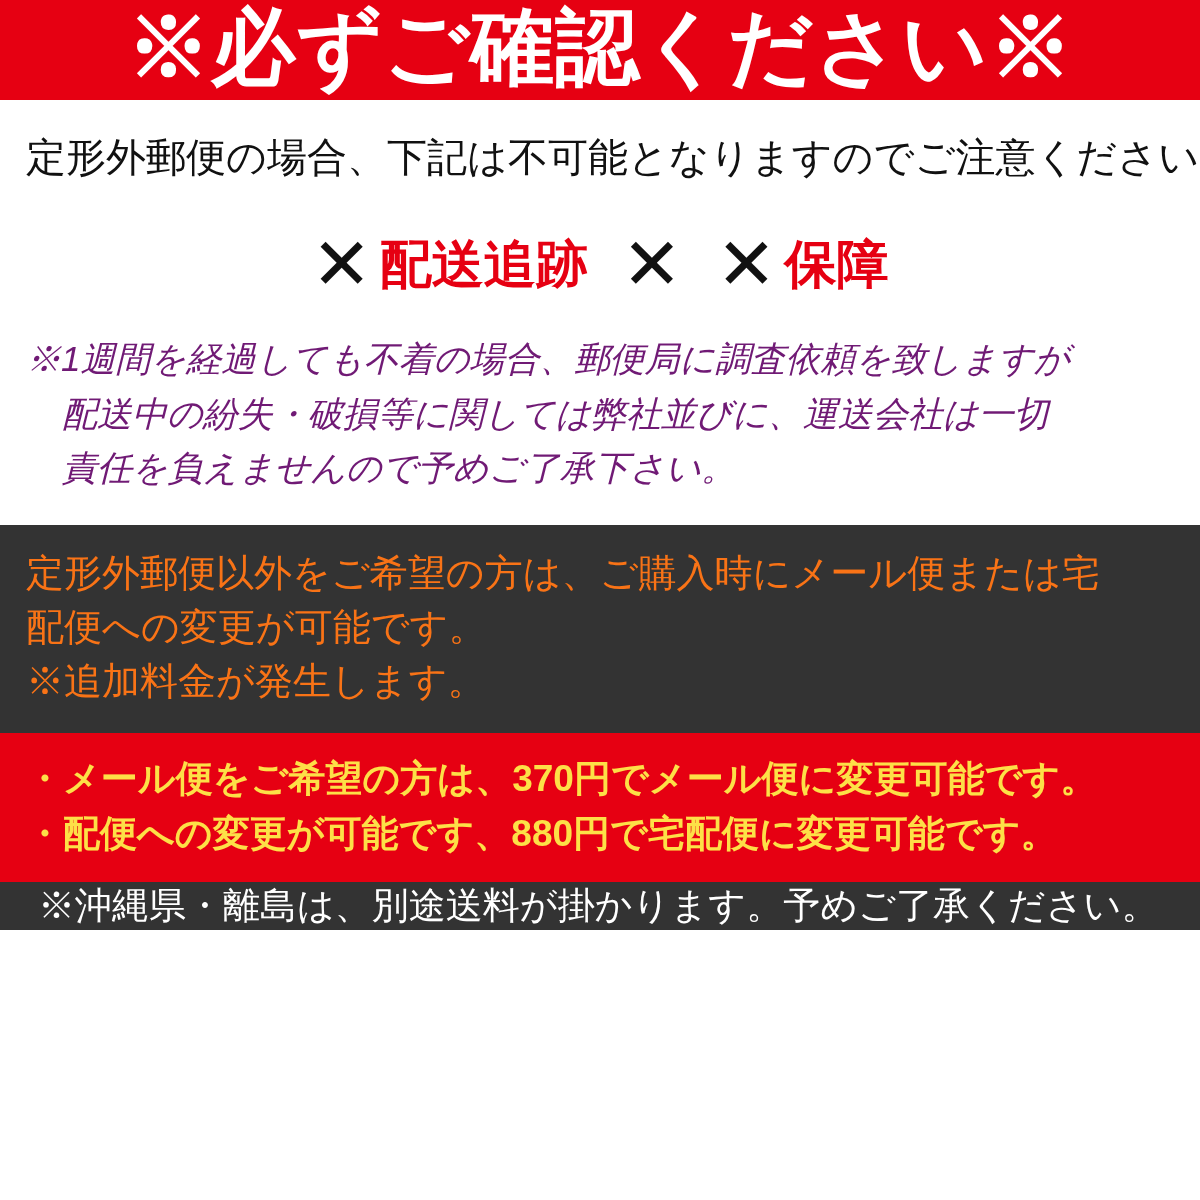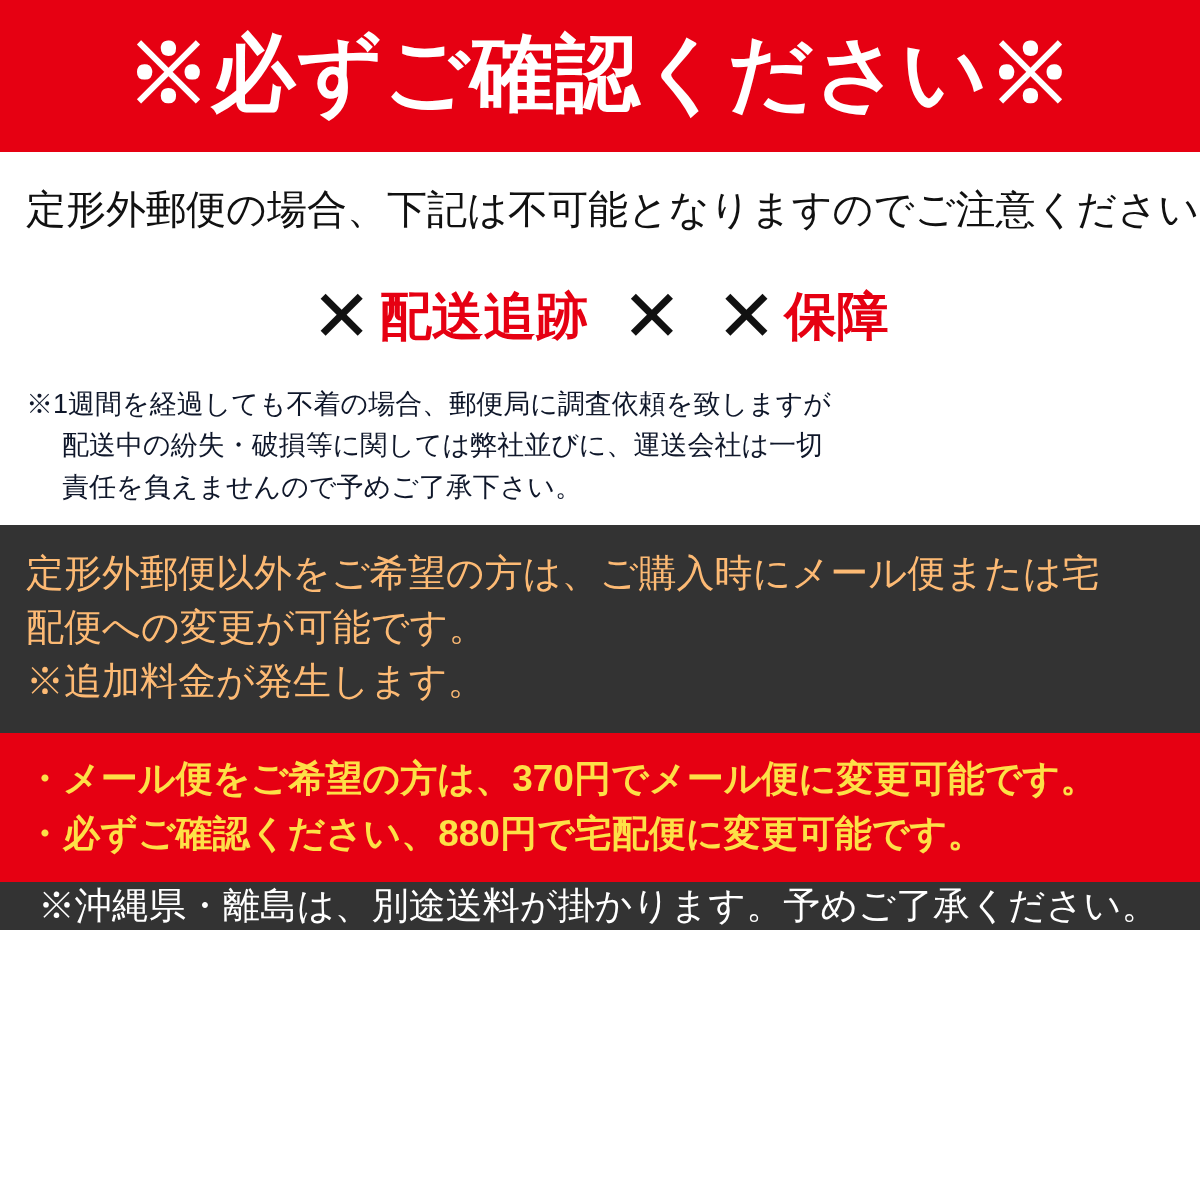--- a/index.html
+++ b/index.html
@@ -85,35 +85,36 @@
     font-weight: bold;
     line-height: 1;
     white-space: nowrap;
   }
 
   
   .note-block {
     padding: 6px 26px 0 26px;
   }
   .note-line {
-    font-size: 27px;
-    color: #0f172a;
+    font-size: 35px;
+    color: #701a75;
     line-height: 1.55;
     white-space: nowrap;
+    font-style: italic;
   }
   .note-line.indent {
     padding-left: 36px;
   }
 
   
   .gray-block {
     background: #333333;
-    color: #fdba74;
+    color: #f97316;
     padding: 22px 26px 24px 26px;
-    margin-top: 16px;
+    margin-top: 30px;
   }
   .gray-line {
     font-size: 38px;
     line-height: 1.42;
     white-space: nowrap;
   }
 
   
   .red-block {
     background: #e60012;
@@ -176,20 +177,20 @@
   </div>
 
   <div class="gray-block">
     <div class="gray-line">定形外郵便以外をご希望の方は、ご購入時にメール便または宅</div>
     <div class="gray-line">配便への変更が可能です。</div>
     <div class="gray-line">※追加料金が発生します。</div>
   </div>
 
   <div class="red-block">
     <div class="red-line">・メール便をご希望の方は、370円でメール便に変更可能です。</div>
-    <div class="red-line">・必ずご確認ください、880円で宅配便に変更可能です。</div>
+    <div class="red-line">・配便への変更が可能です、880円で宅配便に変更可能です。</div>
   </div>
 
   <div class="footer-block">
     <div class="footer-line">※沖縄県・離島は、別途送料が掛かります。予めご了承ください。</div>
   </div>
 
 </div>
 
 </body></html>

